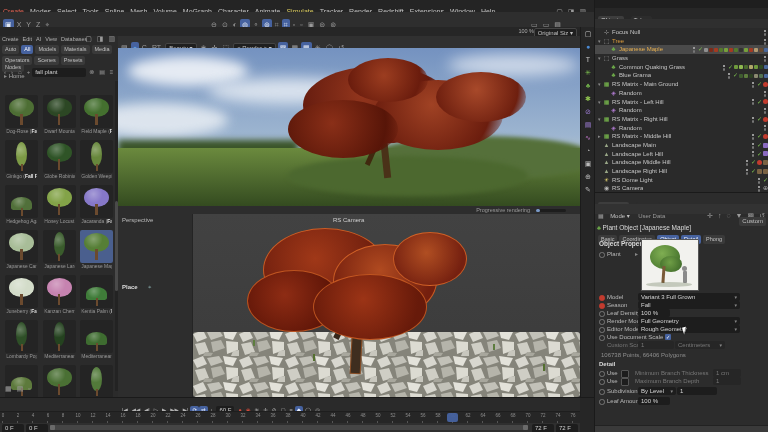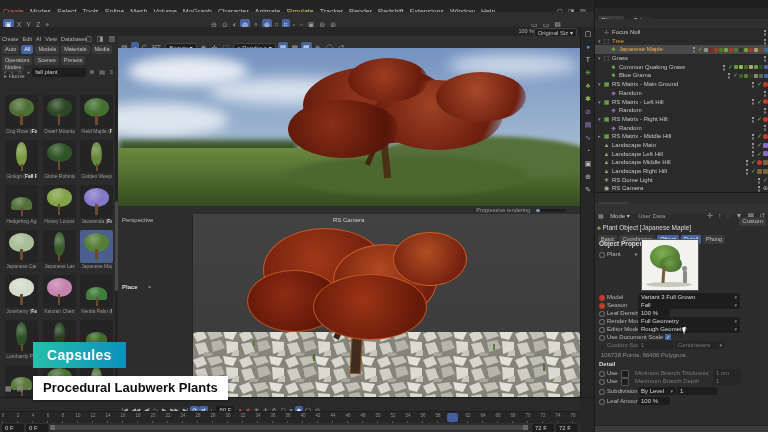--- a/index.html
+++ b/index.html
@@ -732,16 +732,14 @@
       <span class="r" style="left:50px;top:2px;width:478px;height:5px;background:#454545;border-radius:2px;">
         <span style="position:absolute;left:0;top:0;width:5px;height:5px;background:#6a6a6a;border-radius:1px;"></span>
         <span style="position:absolute;right:0;top:0;width:5px;height:5px;background:#6a6a6a;border-radius:1px;"></span>
       </span>
       <span class="field" id="rr0" style="position:absolute;left:532px;top:1px;width:16px;">72 F</span>
       <span class="field" id="rr1" style="position:absolute;left:556px;top:1px;width:16px;">72 F</span>
     </div>
     <div class="r" style="left:580px;top:0;width:14px;height:35px;background:#262626;"></div>
   </div>
 
-  <div class="r" id="capsules">Capsules</div>
-  <div class="r" id="titlebadge">Procedural Laubwerk Plants</div>
 
 </div>
 
 </body></html>

